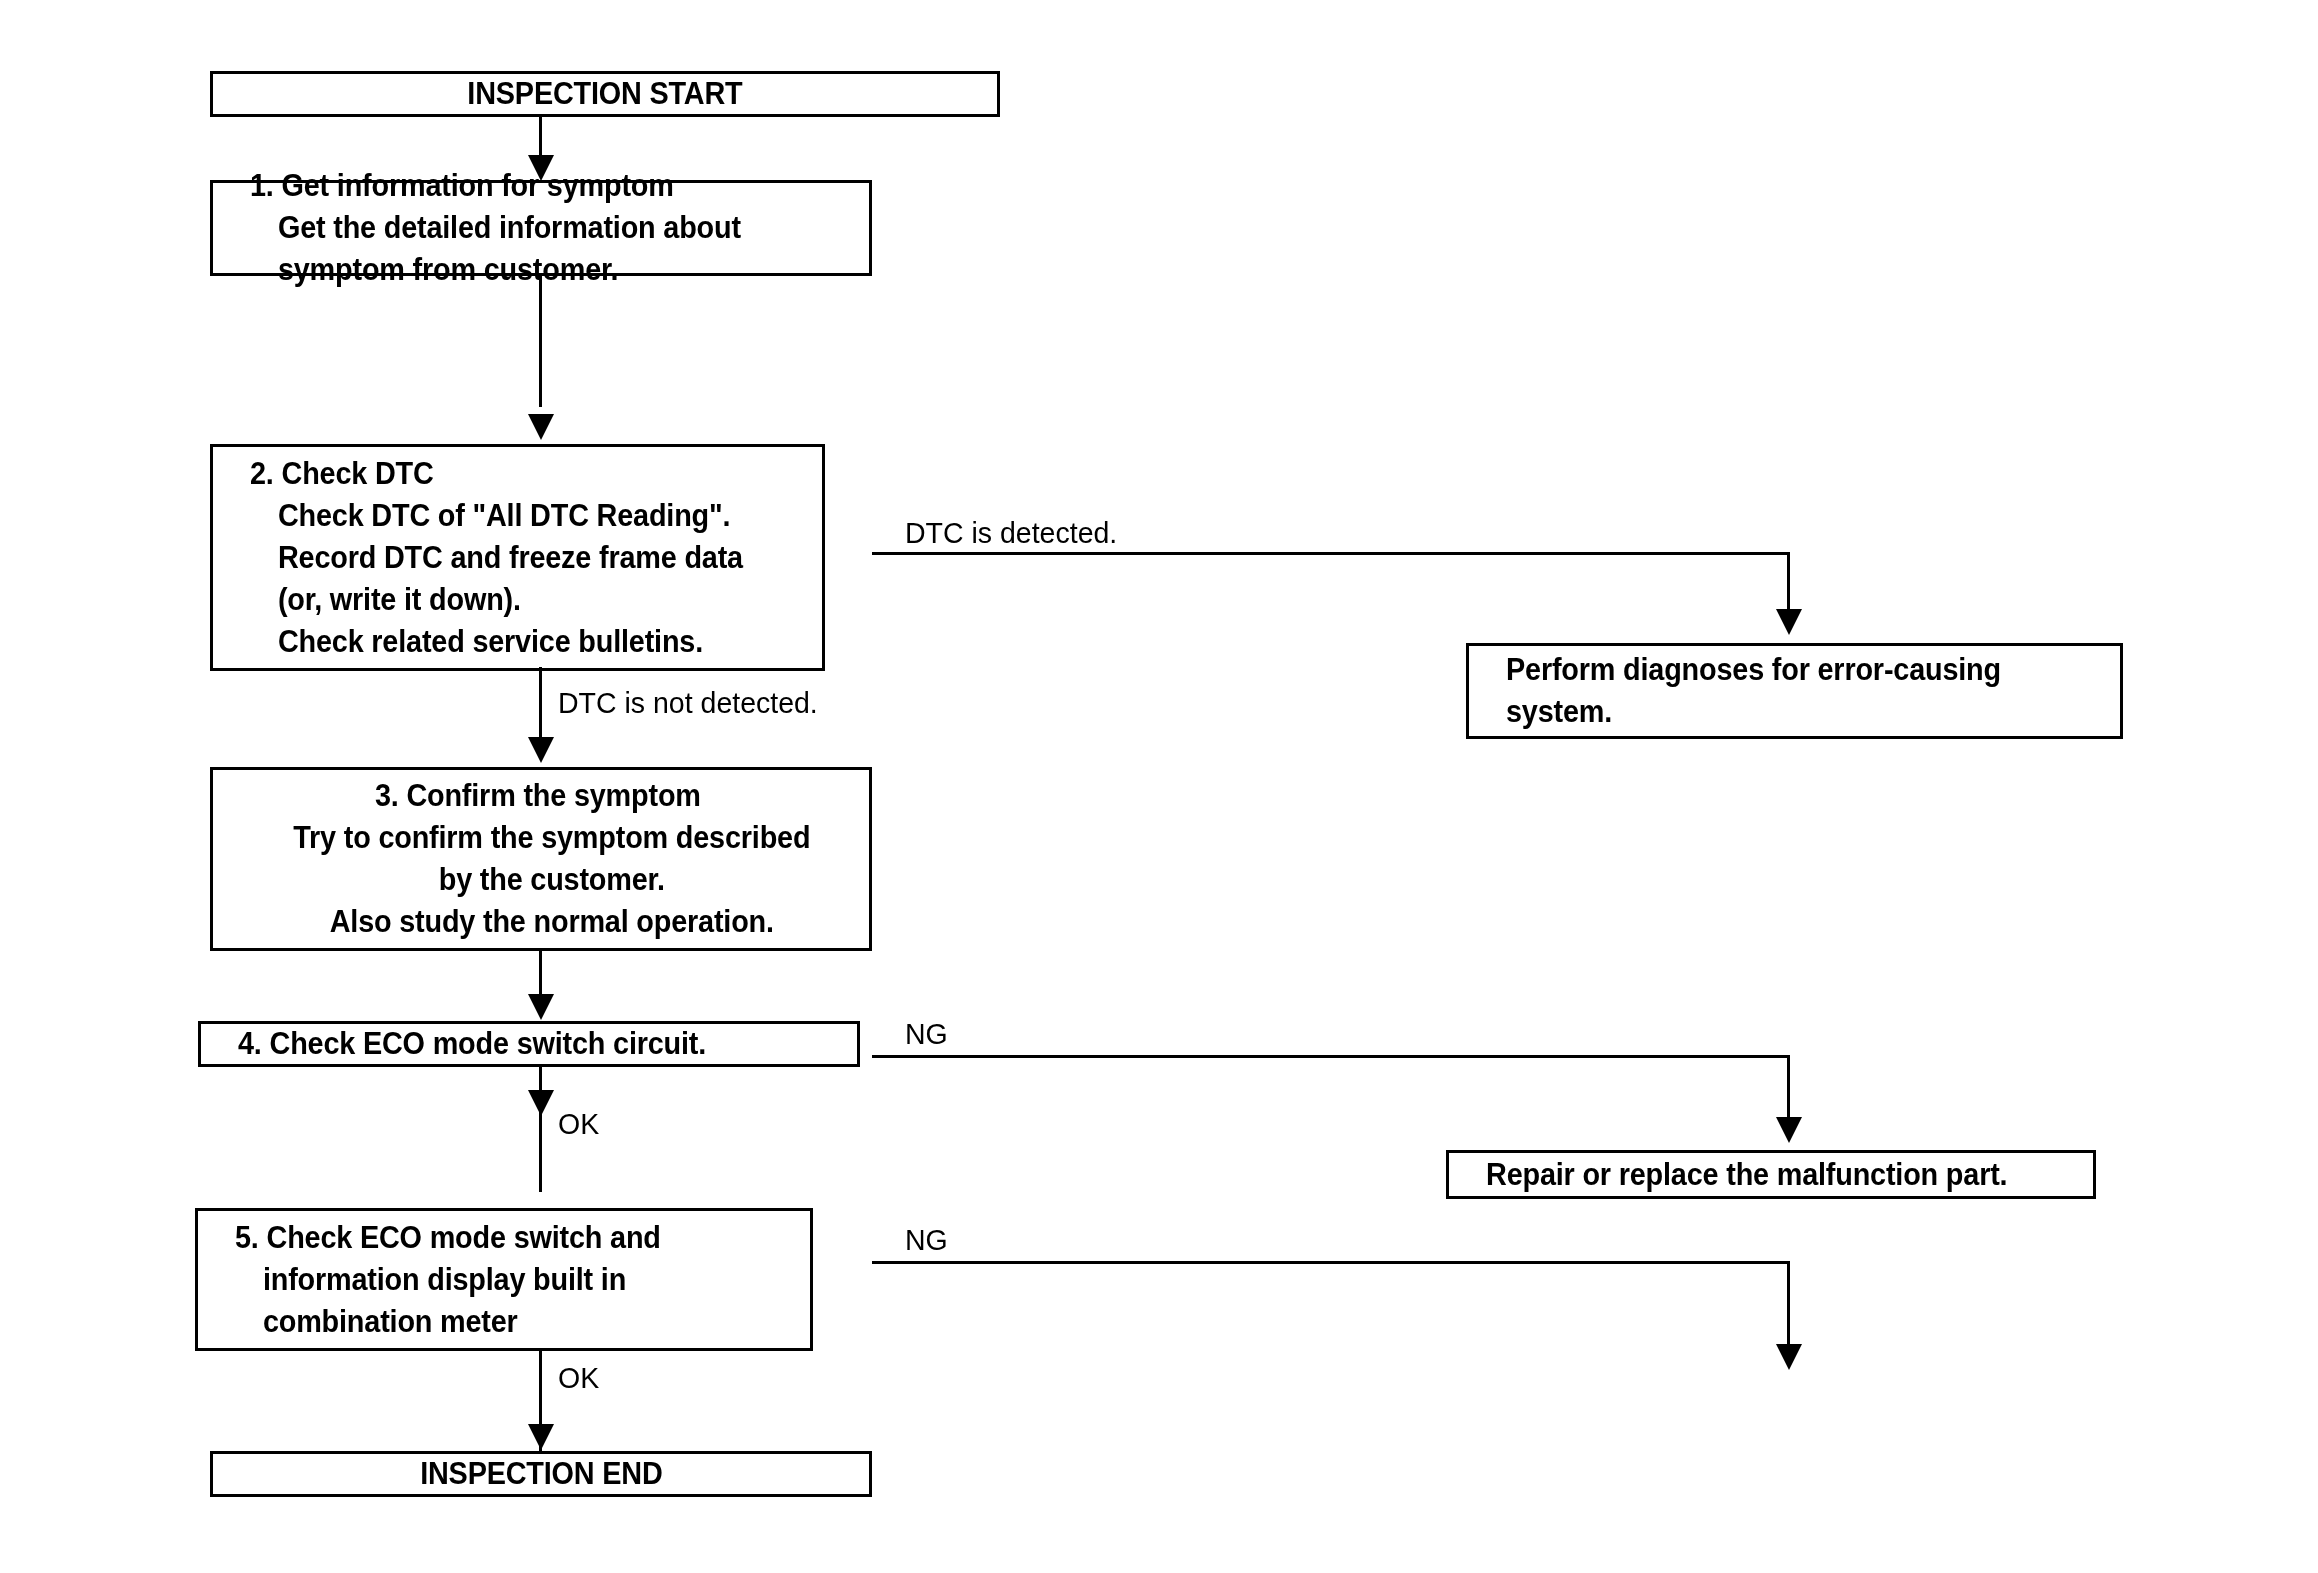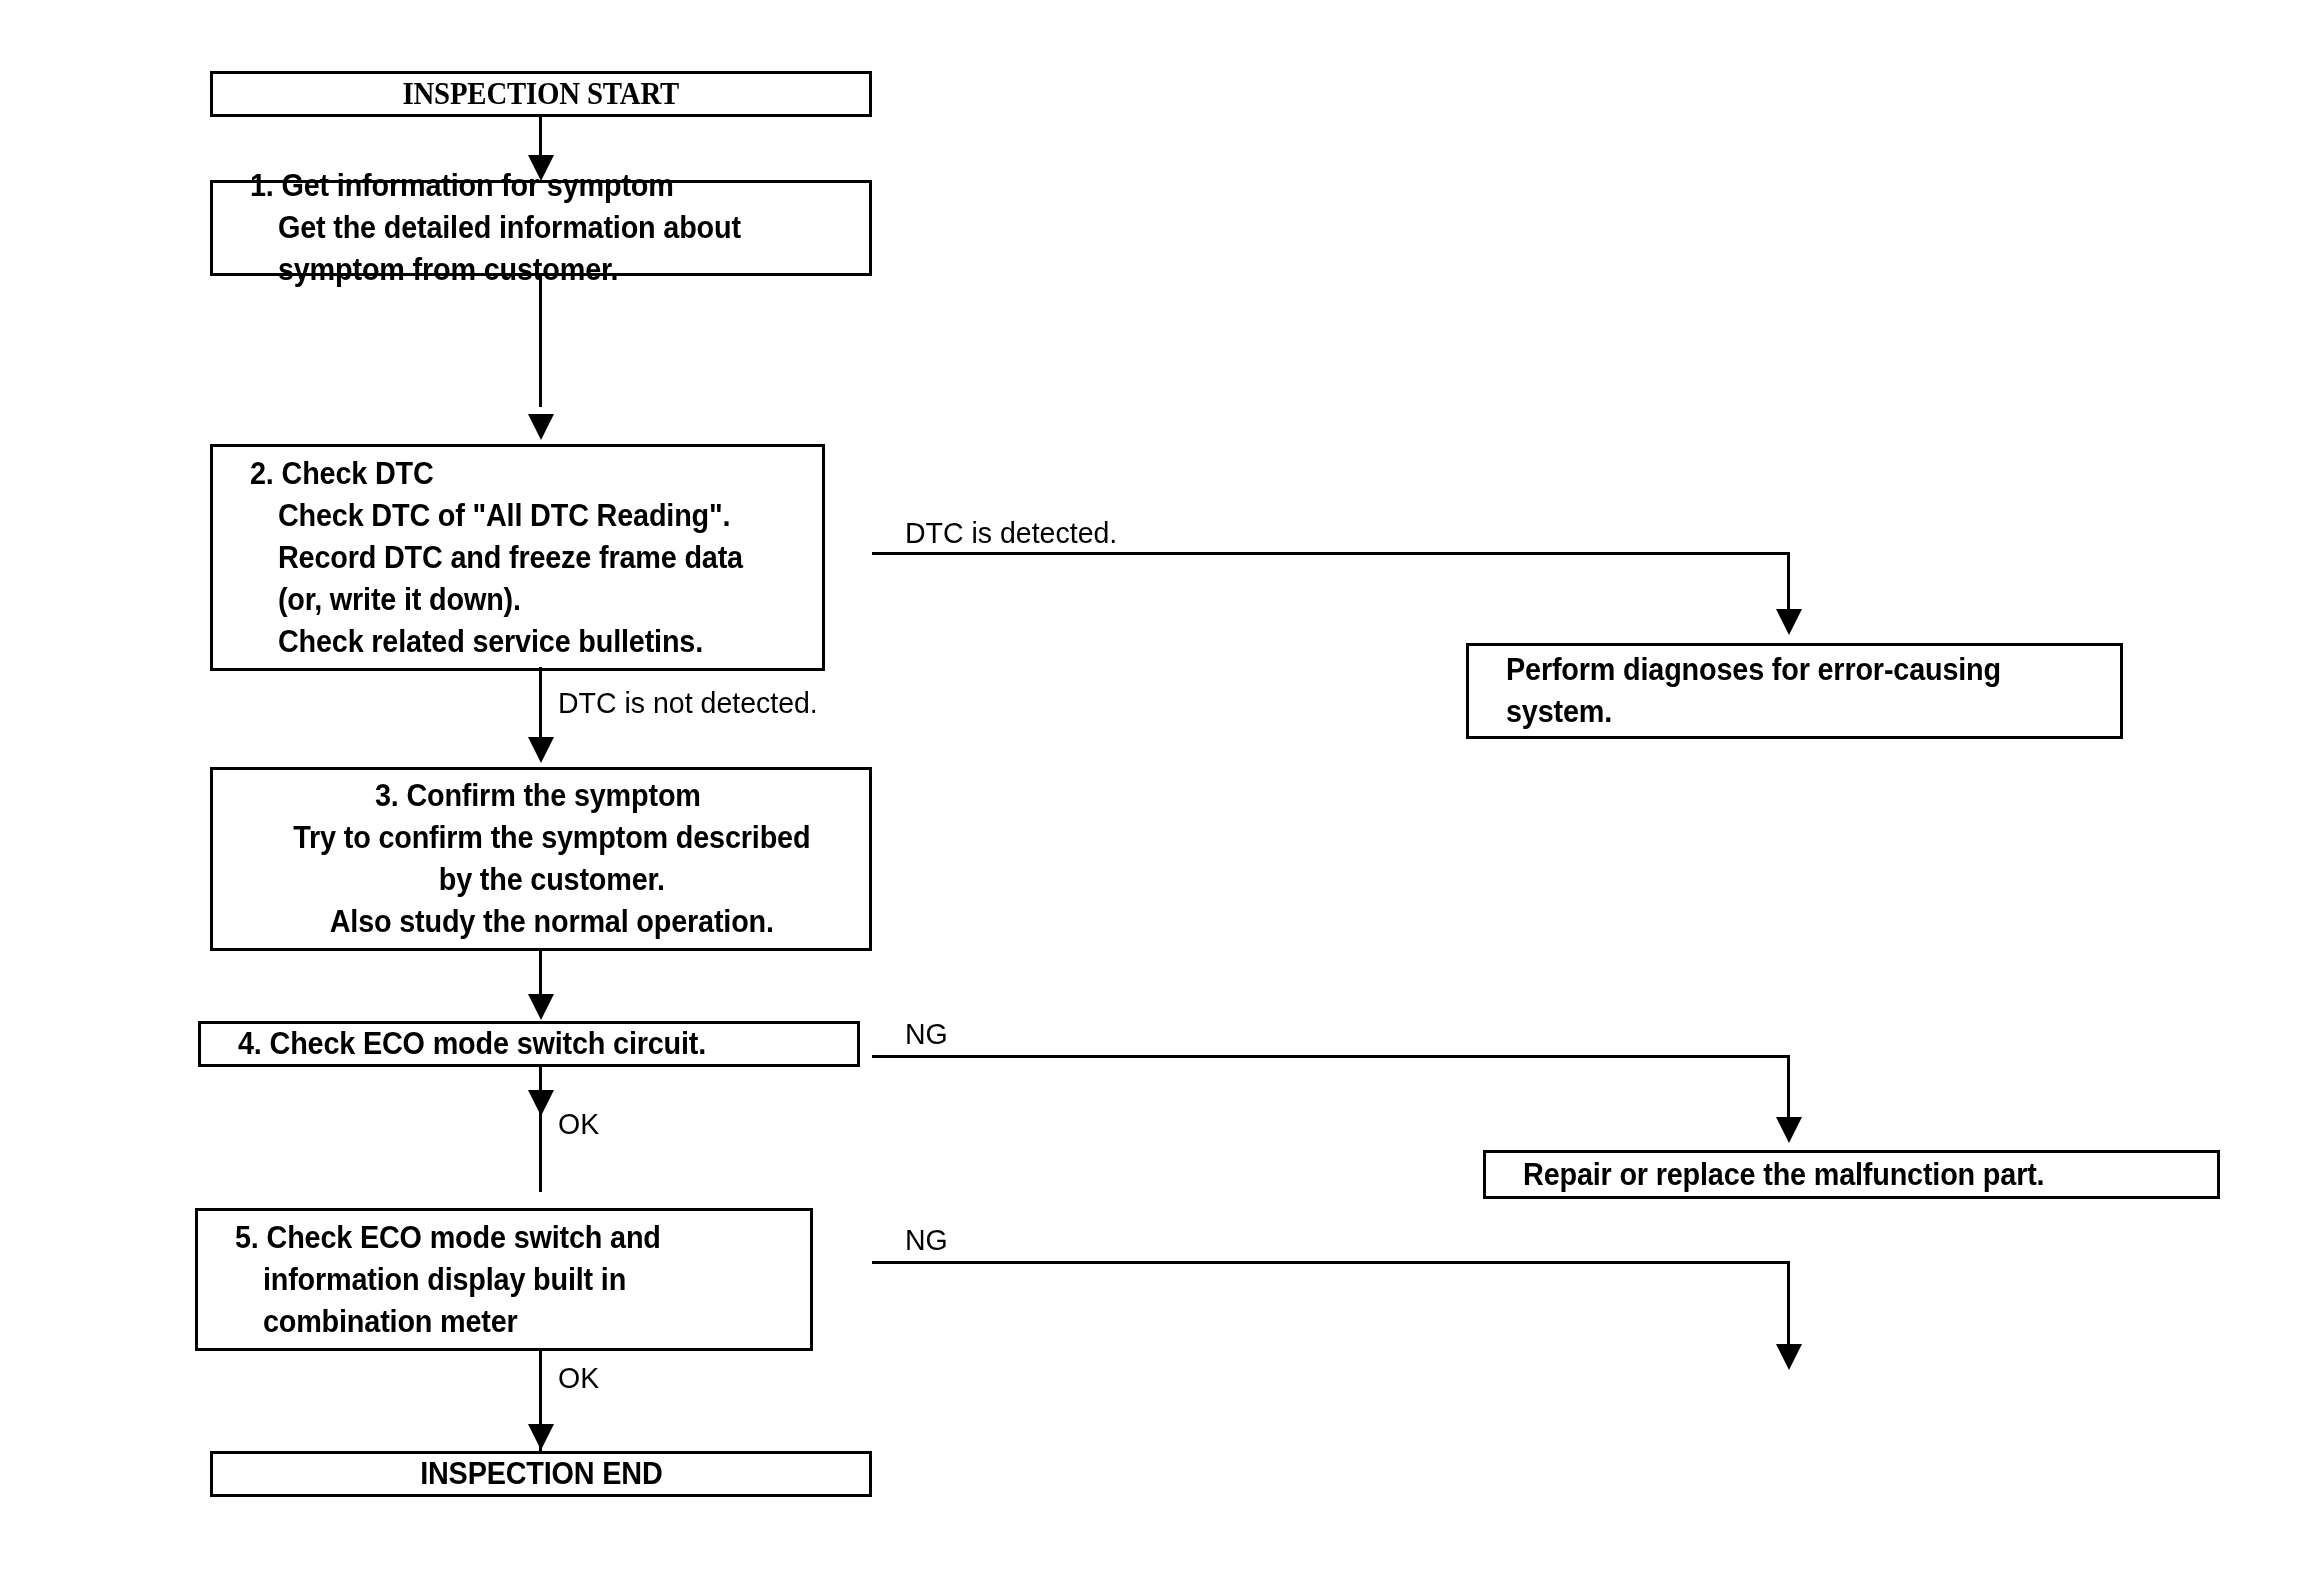--- a/index.html
+++ b/index.html
@@ -76,21 +76,21 @@
     font-weight: normal;
     transform: scaleX(0.95);
     transform-origin: left center;
   }
 </style>
 </head>
 <body>
 
 <div id="page">
 
-  <div class="fbox center" style="left:210px; top:71px; width:662px; height:46px;font-family:Liberation Serif, serif;">
+  <div class="fbox center" style="left:210px; top:71px; width:790px; height:46px;">
     <div class="btext">
       <span class="line">INSPECTION START</span>
     </div>
   </div>
 
   <div class="vline" style="left:539px; top:117px; width:2.9px; height:40px;"></div>
   <div class="arrowdown" style="left:528px; top:155px;"></div>
 
   <div class="fbox left" style="left:210px; top:180px; width:662px; height:96px;">
     <div class="btext">
@@ -172,21 +172,21 @@
     </div>
   </div>
 
   <div class="fbox left" style="left:1446px; top:643px; width:657px; height:96px;margin-left:20px;">
     <div class="btext">
       <span class="line">Perform diagnoses for error-causing</span>
       <span class="line">system.</span>
     </div>
   </div>
 
-  <div class="fbox left" style="left:1446px; top:1150px; width:737px; height:49px;margin-left:37px;">
+  <div class="fbox left" style="left:1446px; top:1150px; width:650px; height:49px;">
     <div class="btext">
       <span class="line">Repair or replace the malfunction part.</span>
     </div>
   </div>
 
 
 </div>
 
 
 </body></html>

